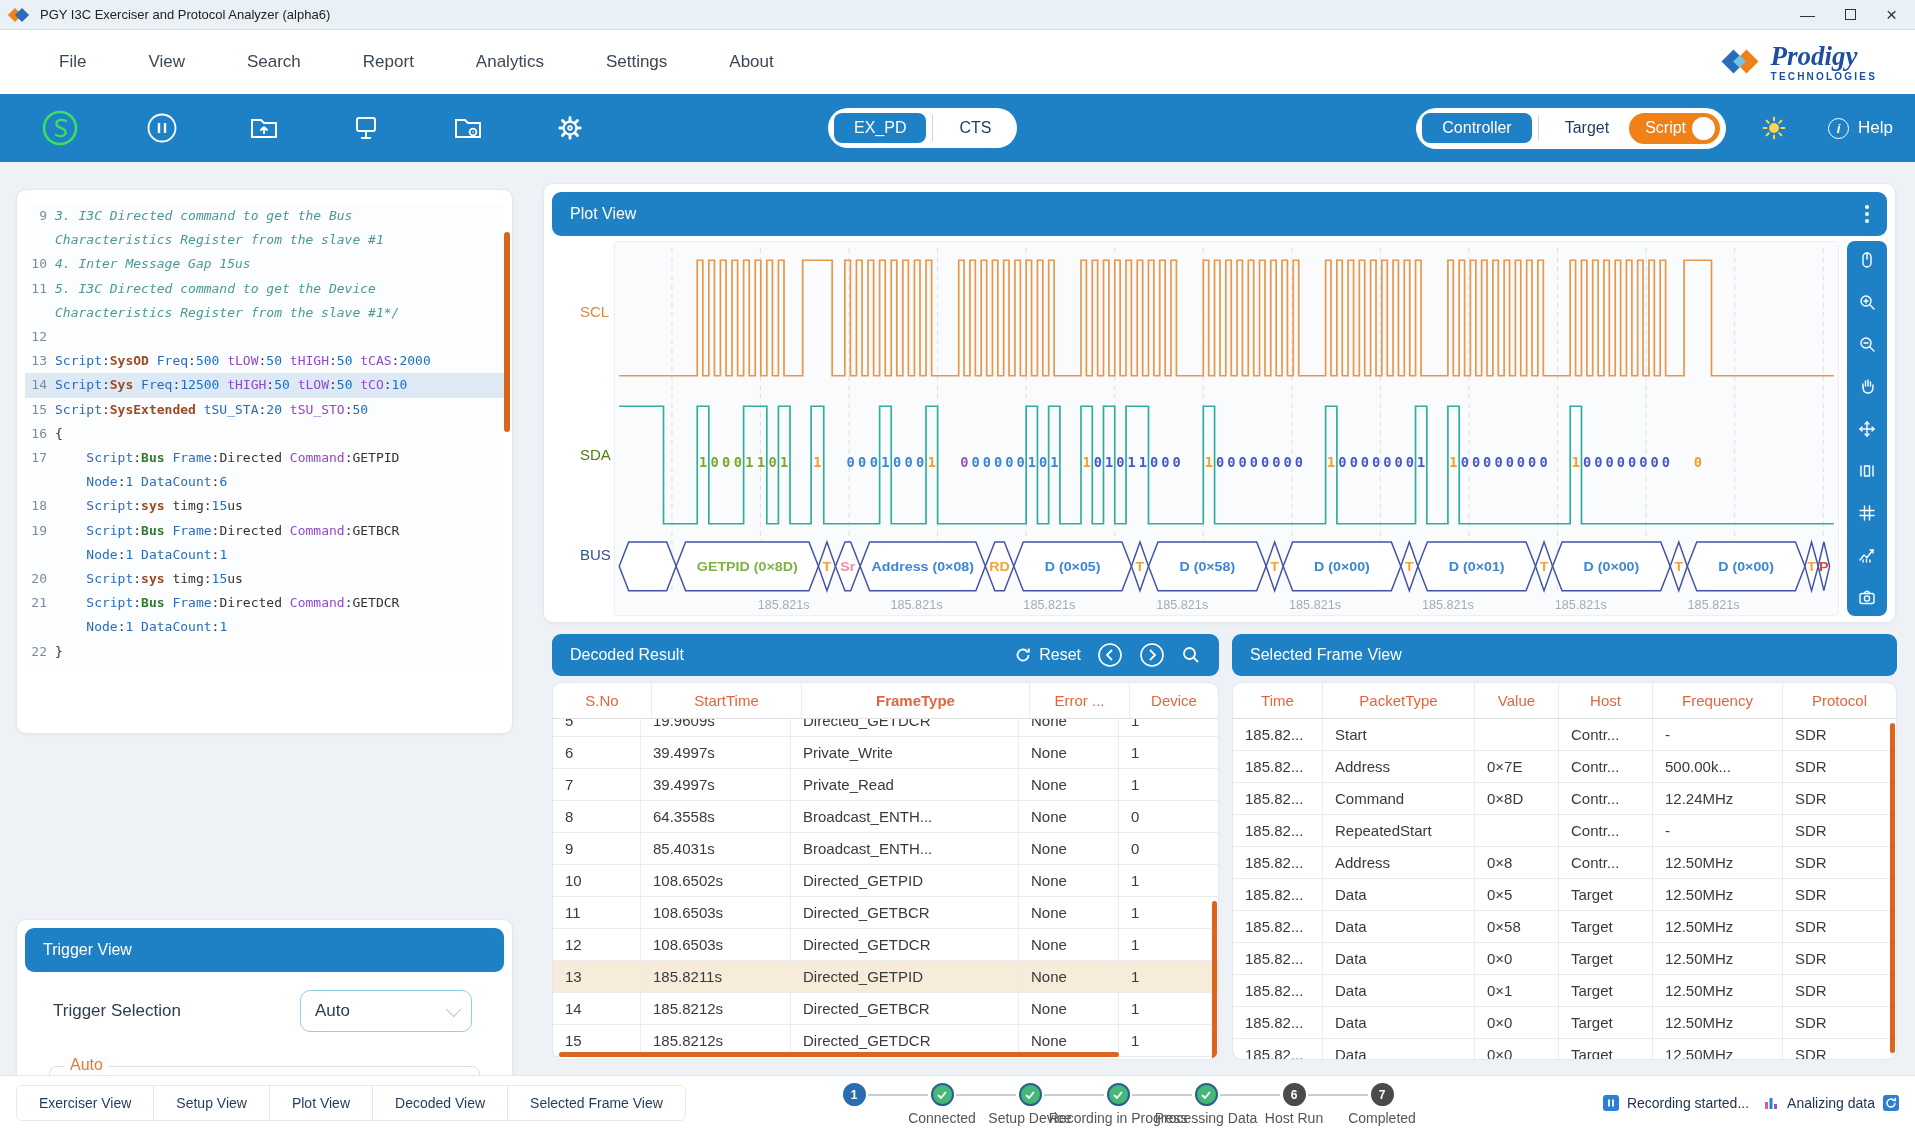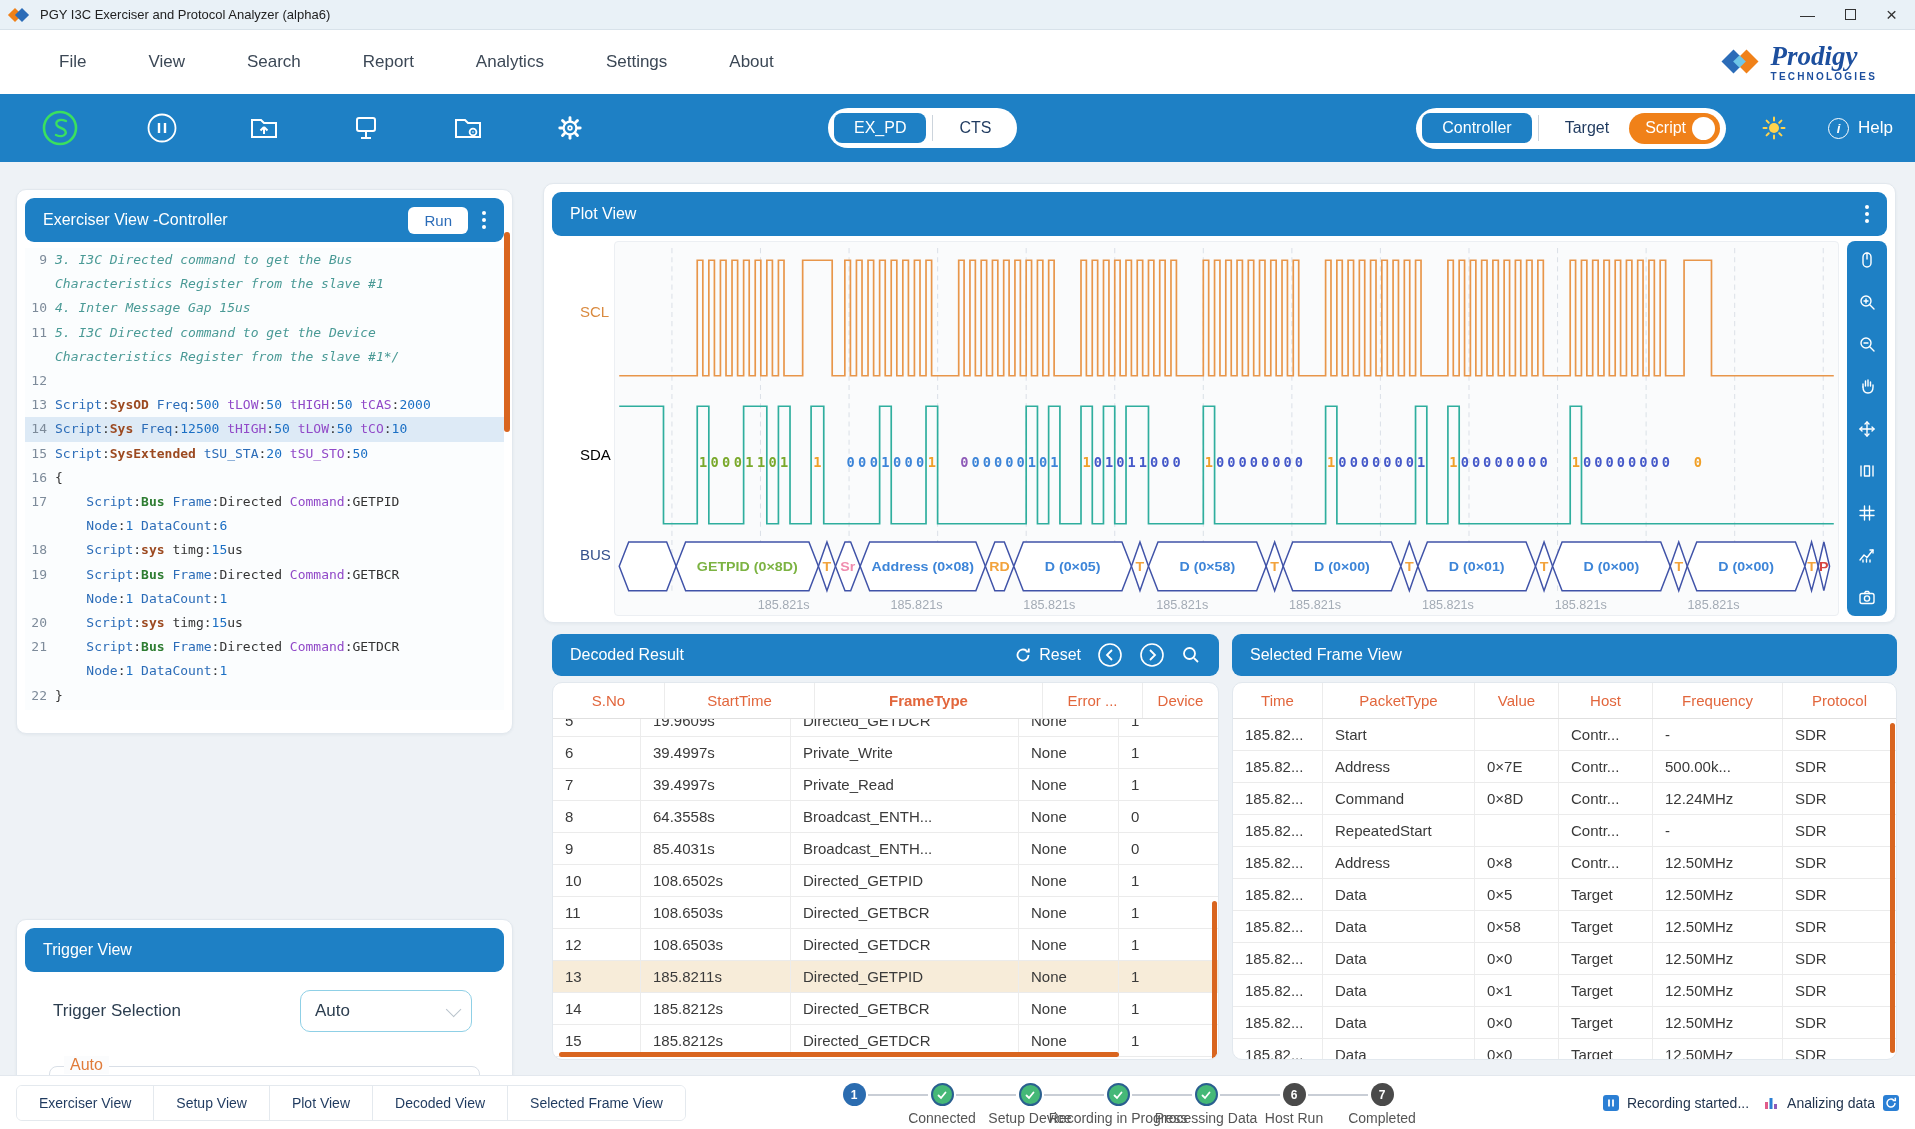--- a/index.html
+++ b/index.html
@@ -265,29 +265,20 @@
   </span>
   <span class="help">
     <span class="help-i">i</span>
     <span>Help</span>
   </span>
 </div>
 
 <div class="main">
 
   <div class="card exerciser">
-    <div class="panel-hd ex-hd">
-      <span>Exerciser View -Controller</span>
-      <button class="run-btn">Run</button>
-      <span class="kebab">
-          <i></i>
-          <i></i>
-          <i></i>
-        </span>
-    </div>
     <div class="code" id="code-area">
         <div class="cl"><span class="ln">9</span><span class="ct"><span class="cm">3. I3C Directed command to get the Bus</span></span></div>
         <div class="cl"><span class="ln"></span><span class="ct"><span class="cm">Characteristics Register from the slave #1</span></span></div>
         <div class="cl"><span class="ln">10</span><span class="ct"><span class="cm">4. Inter Message Gap 15us</span></span></div>
         <div class="cl"><span class="ln">11</span><span class="ct"><span class="cm">5. I3C Directed command to get the Device</span></span></div>
         <div class="cl"><span class="ln"></span><span class="ct"><span class="cm">Characteristics Register from the slave #1*/</span></span></div>
         <div class="cl"><span class="ln">12</span><span class="ct"></span></div>
         <div class="cl"><span class="ln">13</span><span class="ct"><span class="kw">Script</span><span class="pl">:</span><span class="bd">SysOD</span><span class="pl"> </span><span class="kw">Freq</span><span class="pl">:</span><span class="num">500</span><span class="pl"> </span><span class="pu">tLOW</span><span class="pl">:</span><span class="num">50</span><span class="pl"> </span><span class="pu">tHIGH</span><span class="pl">:</span><span class="num">50</span><span class="pl"> </span><span class="pu">tCAS</span><span class="pl">:</span><span class="num">2000</span></span></div>
         <div class="cl active"><span class="ln">14</span><span class="ct"><span class="kw">Script</span><span class="pl">:</span><span class="bd">Sys</span><span class="pl"> </span><span class="kw">Freq</span><span class="pl">:</span><span class="num">12500</span><span class="pl"> </span><span class="pu">tHIGH</span><span class="pl">:</span><span class="num">50</span><span class="pl"> </span><span class="pu">tLOW</span><span class="pl">:</span><span class="num">50</span><span class="pl"> </span><span class="pu">tCO</span><span class="pl">:</span><span class="num">10</span></span></div>
         <div class="cl"><span class="ln">15</span><span class="ct"><span class="kw">Script</span><span class="pl">:</span><span class="bd">SysExtended</span><span class="pl"> </span><span class="kw">tSU_STA</span><span class="pl">:</span><span class="num">20</span><span class="pl"> </span><span class="pu">tSU_STO</span><span class="pl">:</span><span class="num">50</span></span></div>
@@ -333,21 +324,21 @@
       <span>Plot View</span>
       <span class="kebab" style="margin-left:auto">
           <i></i>
           <i></i>
           <i></i>
         </span>
     </div>
     <div class="plot-body">
       <div class="sig-labels">
         <span style="top:62px;color:#d98a3f">SCL</span>
-        <span style="top:205px;color:#000000">SDA</span>
+        <span style="top:205px;color:#4d7c0f">SDA</span>
         <span style="top:305px;color:#34508c">BUS</span>
       </div>
       <div class="wave-wrap">
         <svg id="wave-svg" viewBox="0 0 1160 368" width="100%" height="100%" preserveAspectRatio="none">
             <line x1="54" y1="6" x2="54" y2="348" stroke="#dce1e8" stroke-width="1" stroke-dasharray="5 4"></line>
             <line x1="138" y1="6" x2="138" y2="348" stroke="#dce1e8" stroke-width="1" stroke-dasharray="5 4"></line>
             <line x1="222" y1="6" x2="222" y2="348" stroke="#dce1e8" stroke-width="1" stroke-dasharray="5 4"></line>
             <line x1="306" y1="6" x2="306" y2="348" stroke="#dce1e8" stroke-width="1" stroke-dasharray="5 4"></line>
             <line x1="390" y1="6" x2="390" y2="348" stroke="#dce1e8" stroke-width="1" stroke-dasharray="5 4"></line>
             <line x1="474" y1="6" x2="474" y2="348" stroke="#dce1e8" stroke-width="1" stroke-dasharray="5 4"></line>
@@ -569,21 +560,21 @@
         </svg>
         <svg width="20" height="20" viewBox="0 0 20 20" fill="none">
           <circle cx="8.5" cy="8.5" r="5.5" stroke="#fff" stroke-width="1.8"></circle>
           <line x1="12.8" y1="12.8" x2="17" y2="17" stroke="#fff" stroke-width="1.8"></line>
         </svg>
       </span>
     </div>
     <div class="tbl-card">
       <div id="decoded-head">
           <div class="trow hdr">
-            <div class="tcell" style="width: 112px;">S.No</div>
+            <div class="tcell" style="width: 99px;">S.No</div>
             <div class="tcell" style="width: 150px;">StartTime</div>
             <div class="tcell" style="width: 228px; font-weight: bold;">FrameType</div>
             <div class="tcell" style="width: 100px;">Error ...</div>
             <div class="tcell" style="width: 95px; flex: 1 1 0%;">Device</div>
           </div>
         </div>
       <div class="rows-clip" id="decoded-rows" style="height:346px">
           <div class="trow" style="margin-top: -14px;">
             <div class="tcell" style="width: 88px;">5</div>
             <div class="tcell" style="width: 150px;">19.9609s</div>

